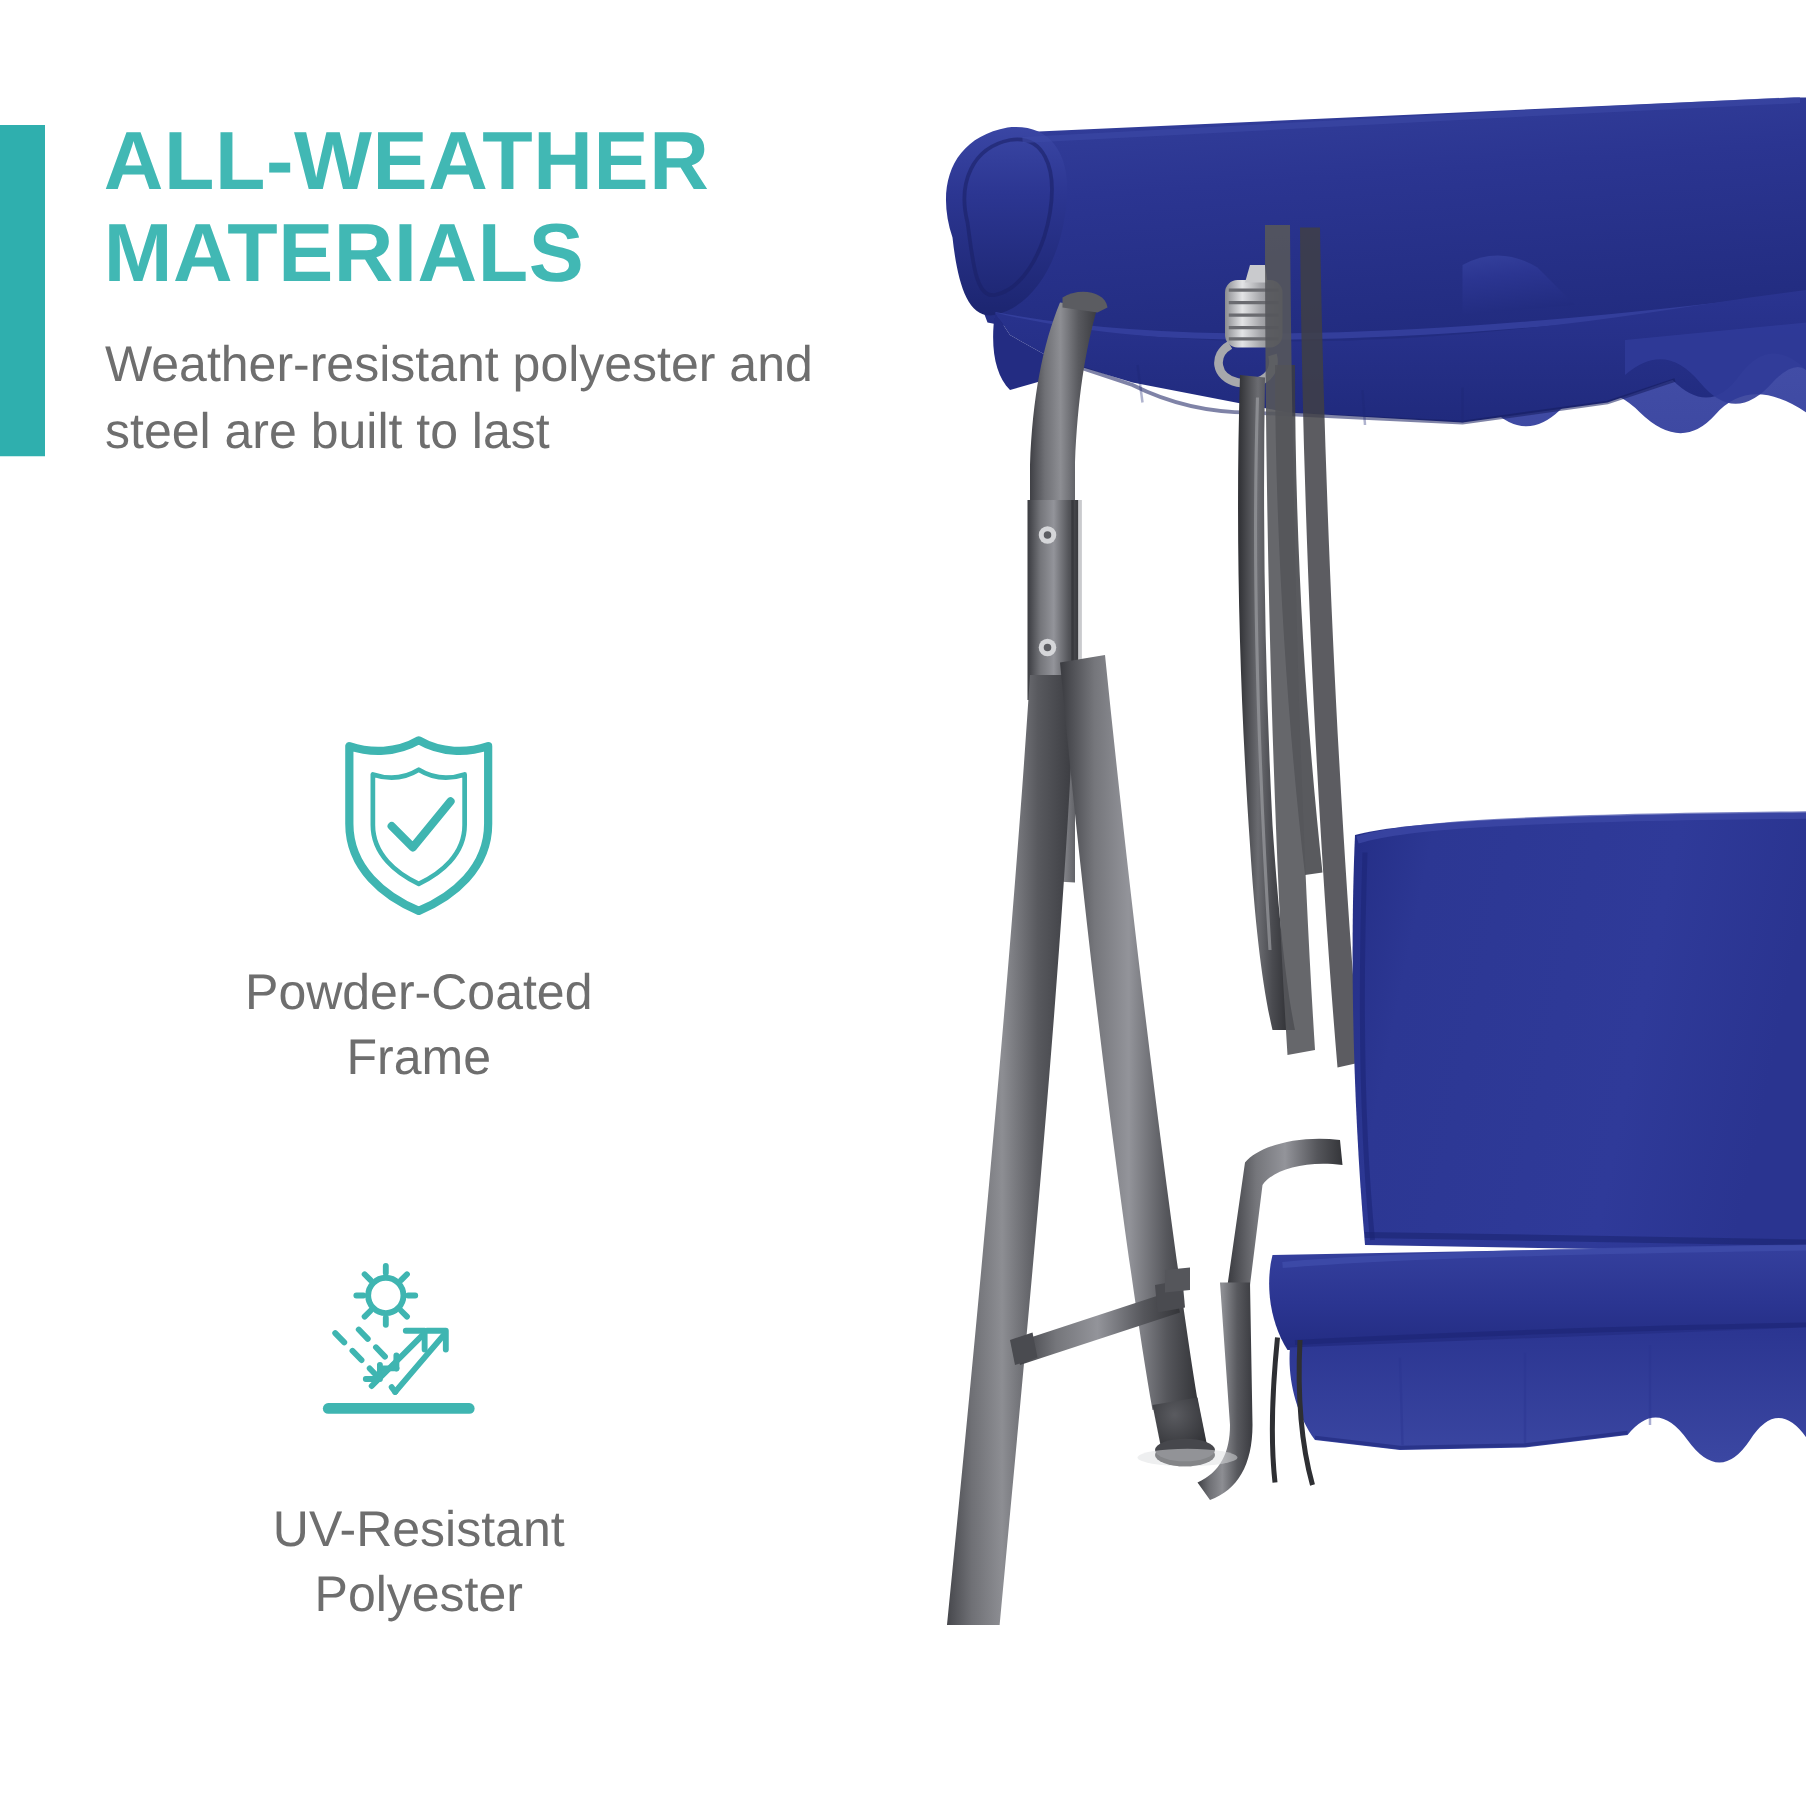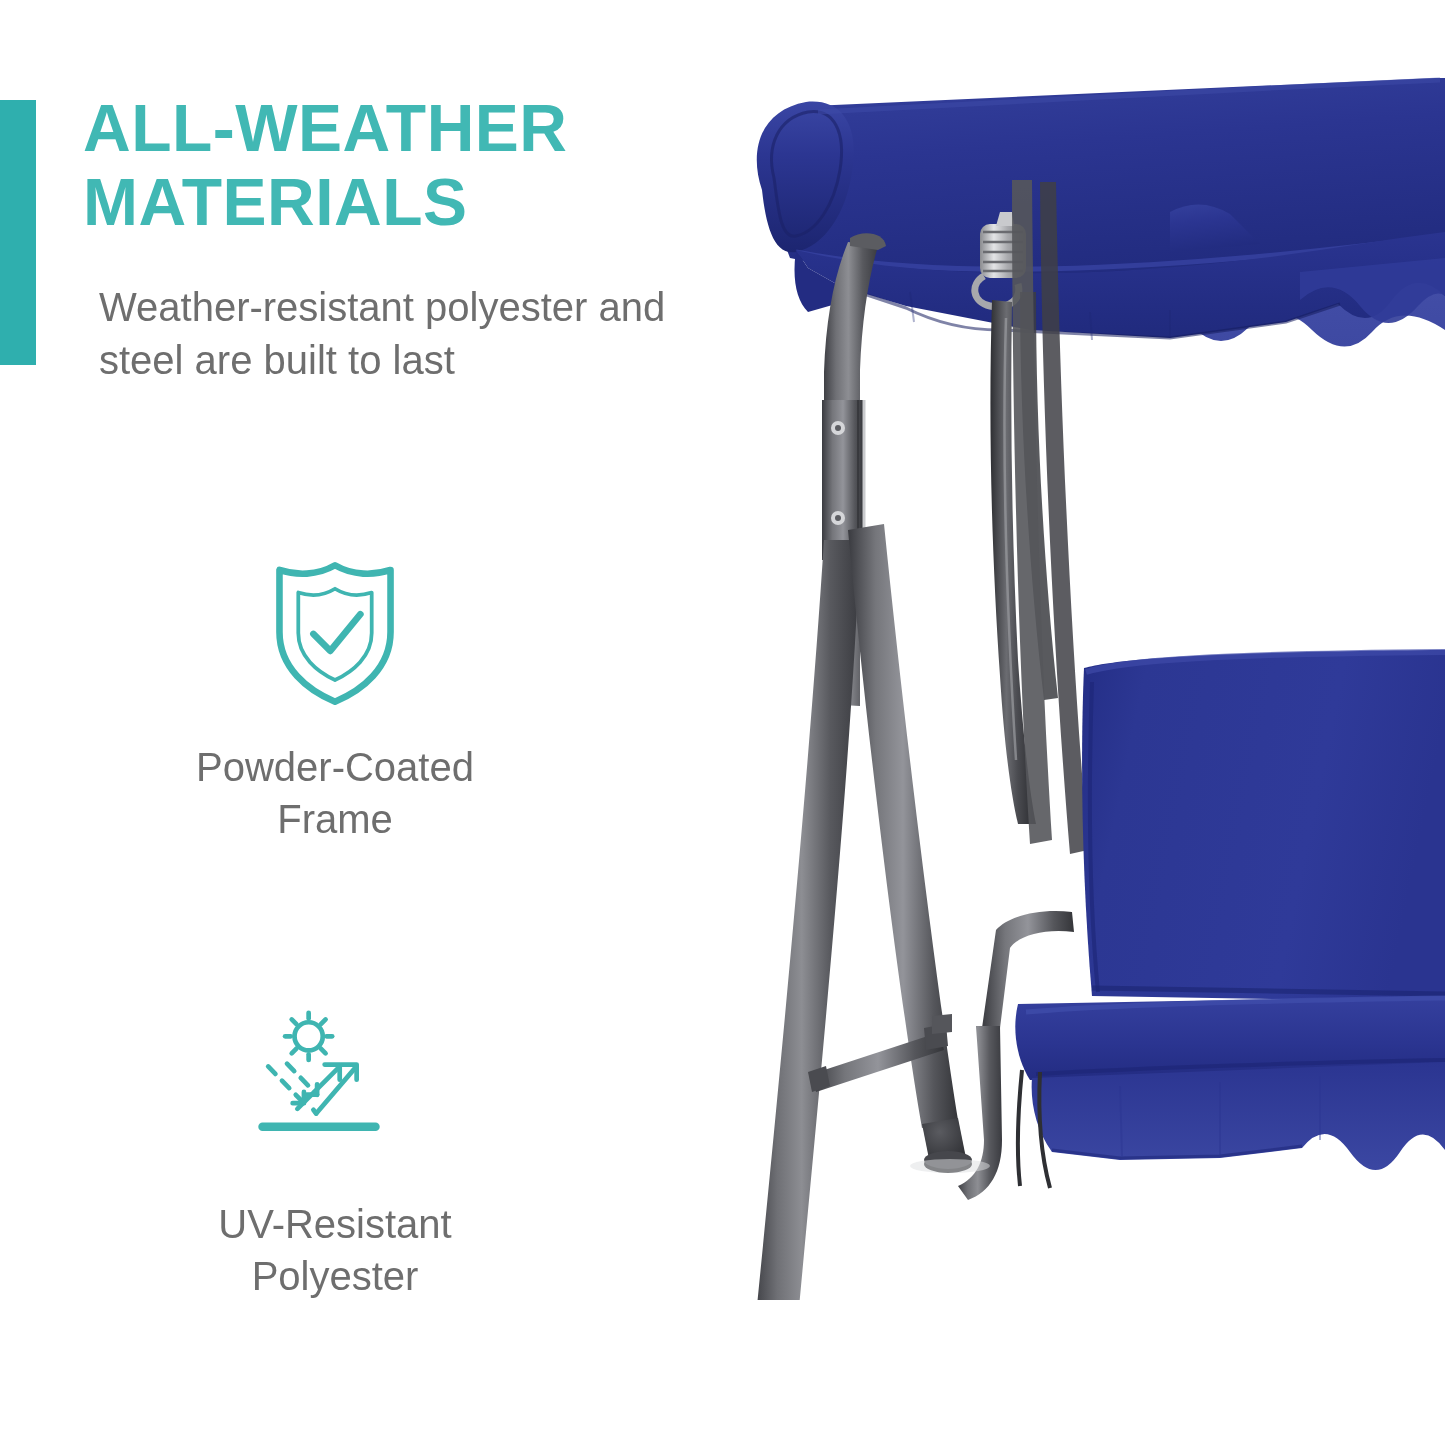--- a/index.html
+++ b/index.html
@@ -37,36 +37,36 @@
     font-weight: 700;
     line-height: 1.12;
     letter-spacing: 0.5px;
     text-transform: uppercase;
   }
   .subhead {
     position: absolute;
     left: 84px;
     top: 266px;
     width: 625px;
-    margin: 15px;
+    margin: 0;
     color: #6e6e6e;
     font-family: "Liberation Sans", sans-serif;
     font-size: 40px;
     font-weight: 300;
     line-height: 1.32;
   }
 
   
   .feature {
     position: absolute;
     width: 460px;
     left: 105px;
     text-align: center;
   }
-  .feature-1 { top: 553px; }
+  .feature-1 { top: 580px; }
   .feature-2 { top: 1010px; text-align: center; }
   .feature-icon {
     display: block;
     margin: 0 auto;
     height: 160px;
   }
   .feature-label {
     margin: 28px 0 0 0;
     color: #6e6e6e;
     font-family: "Liberation Sans", sans-serif;

